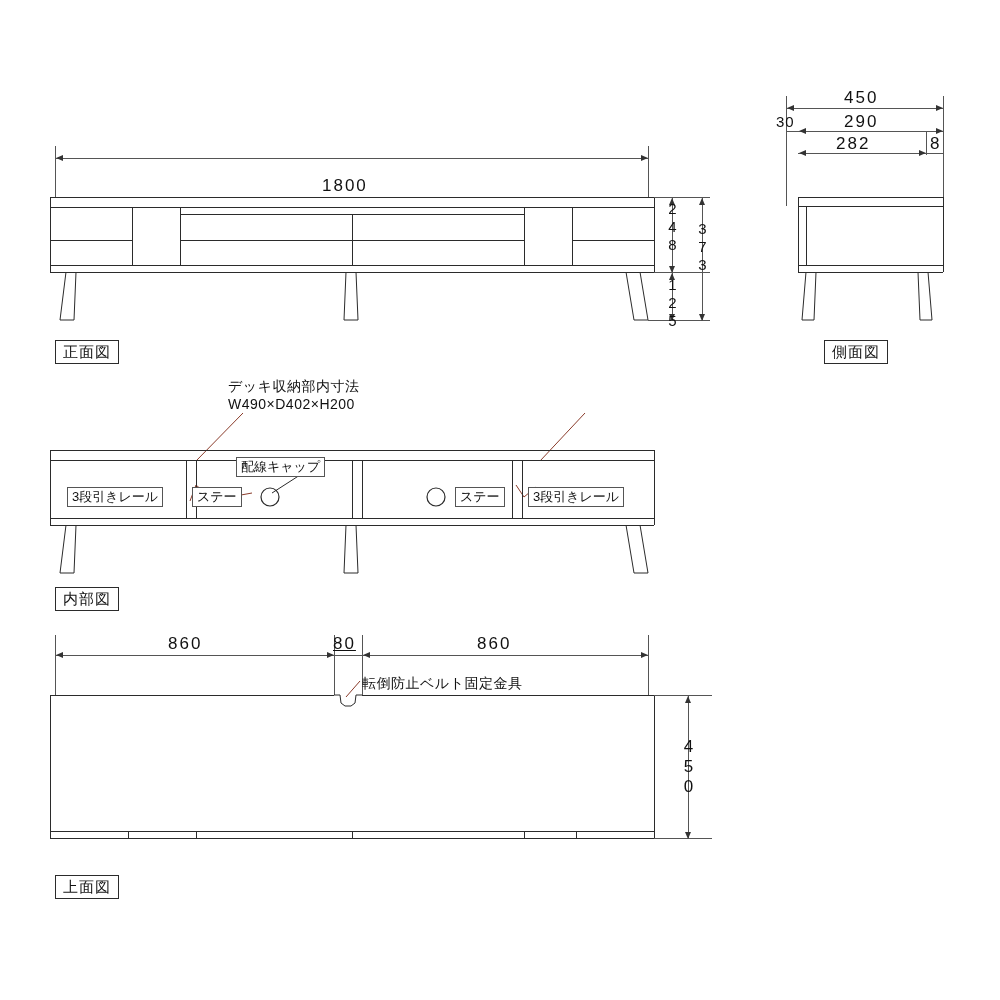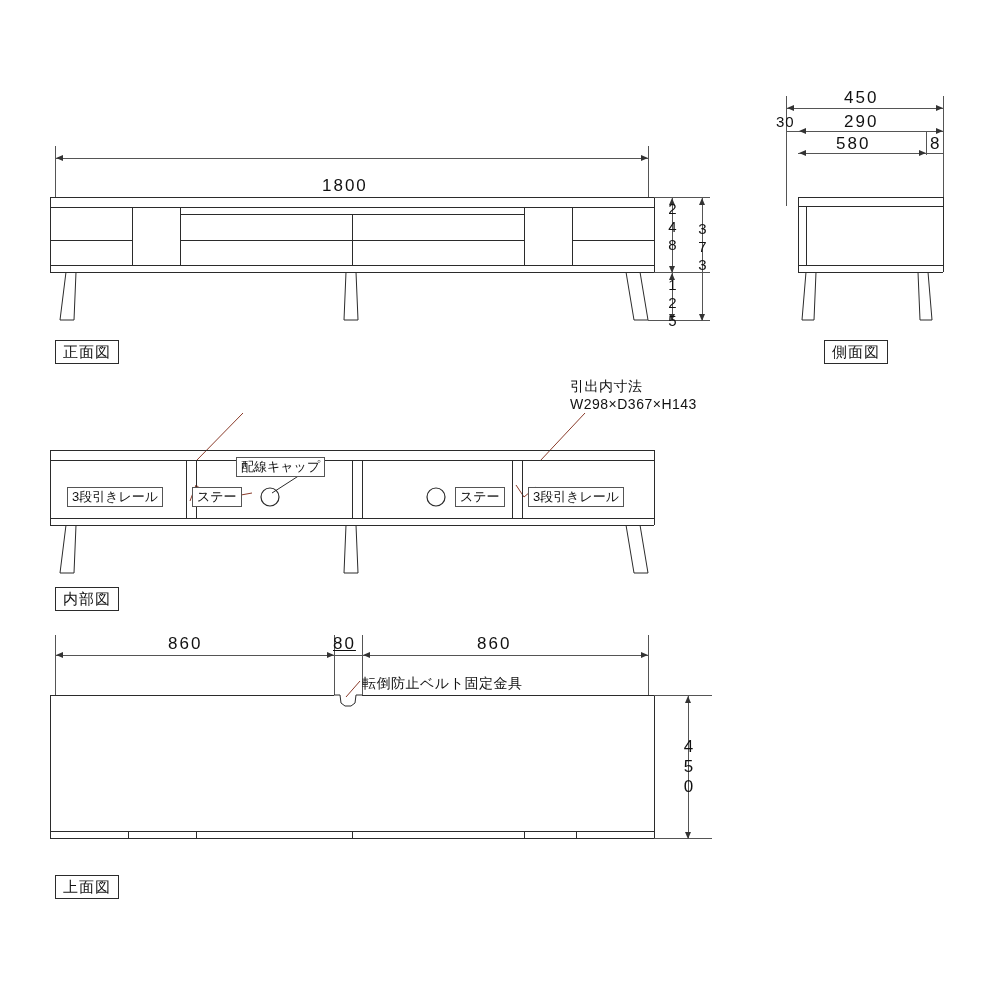--- a/index.html
+++ b/index.html
@@ -204,21 +204,21 @@
     <div class="arr left" style="left:59px;top:128px;"></div>
     <div class="arr right" style="left:196px;top:128px;"></div>
     <div class="dimtext" style="left:104px;top:112px;">290</div>
 
     <div class="dimline" style="left:46px;top:131px;width:12px;"></div>
     <div class="dimtext small" style="left:36px;top:113px;">30</div>
 
     <div class="dimline" style="left:58px;top:153px;width:128px;"></div>
     <div class="arr left" style="left:59px;top:150px;"></div>
     <div class="arr right" style="left:179px;top:150px;"></div>
-    <div class="dimtext" style="left:96px;top:134px;">580</div>
+    <div class="dimtext" style="left:96px;top:134px;">282</div>
 
     <div class="dimline" style="left:186px;top:153px;width:17px;"></div>
     <div class="dimvline" style="left:186px;top:131px;height:24px;"></div>
     <div class="dimtext" style="left:190px;top:134px;">8</div>
 
     <div class="hline" style="left:58px;top:197px;width:145px;"></div>
     <div class="hline" style="left:58px;top:206px;width:145px;"></div>
     <div class="hline" style="left:58px;top:272px;width:145px;"></div>
     <div class="hline" style="left:58px;top:265px;width:145px;"></div>
     <div class="vline" style="left:58px;top:197px;height:75px;"></div>
@@ -230,23 +230,23 @@
         <path d="M 66 272 L 62 320 L 74 320 L 76 272"></path>
         <path d="M 178 272 L 180 320 L 192 320 L 188 272"></path>
       </g>
     </svg>
 
     <div class="caption" style="left:55px;top:340px;margin-left:29px;">側面図</div>
   </div>
 
   <div class="abs" style="left:0;top:375px;width:780px;height:250px;">
 
-    <div class="plaintext" style="left:570px;top:3px;">
-      <span>引出内寸法</span><br>
-      <span>W298×D367×H143</span>
+    <div class="plaintext" style="left:228px;top:3px;">
+      <span>デッキ収納部内寸法</span><br>
+      <span>W490×D402×H200</span>
     </div>
 
     <svg class="overlay" style="left:0;top:0;width:780px;height:250px;">
       <g stroke="#8a3b2a" stroke-width="1" fill="none">
         <path d="M 243 38 L 196 86"></path>
         <path d="M 585 38 L 540 86"></path>
         <path d="M 196 110 L 190 126"></path>
         <path d="M 196 110 L 210 122"></path>
         <path d="M 524 122 L 516 110"></path>
         <path d="M 524 122 L 536 112"></path>

